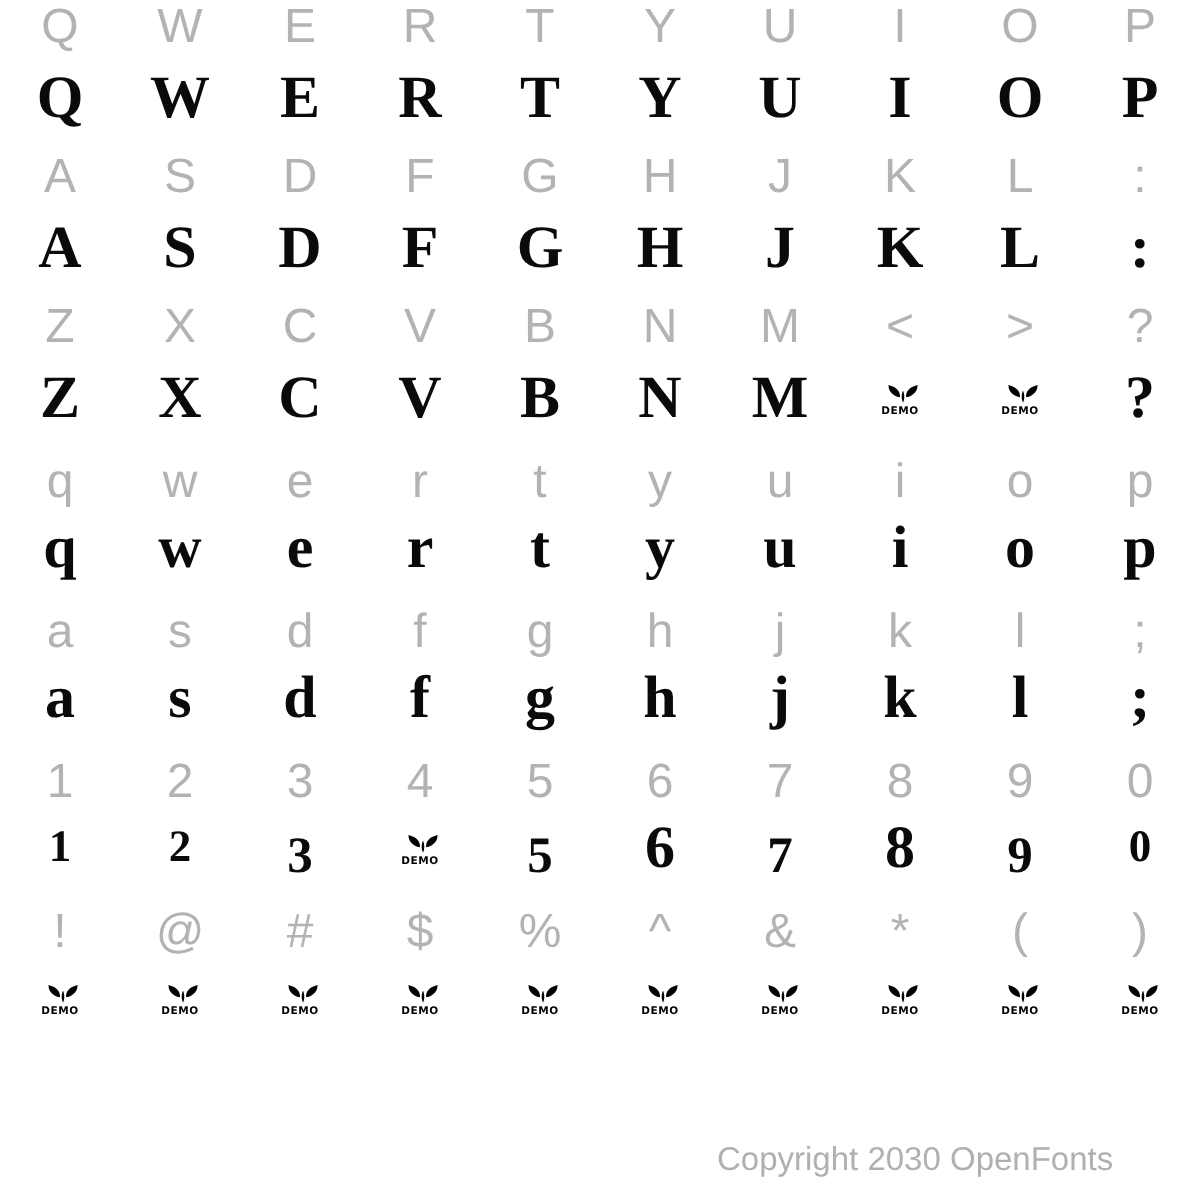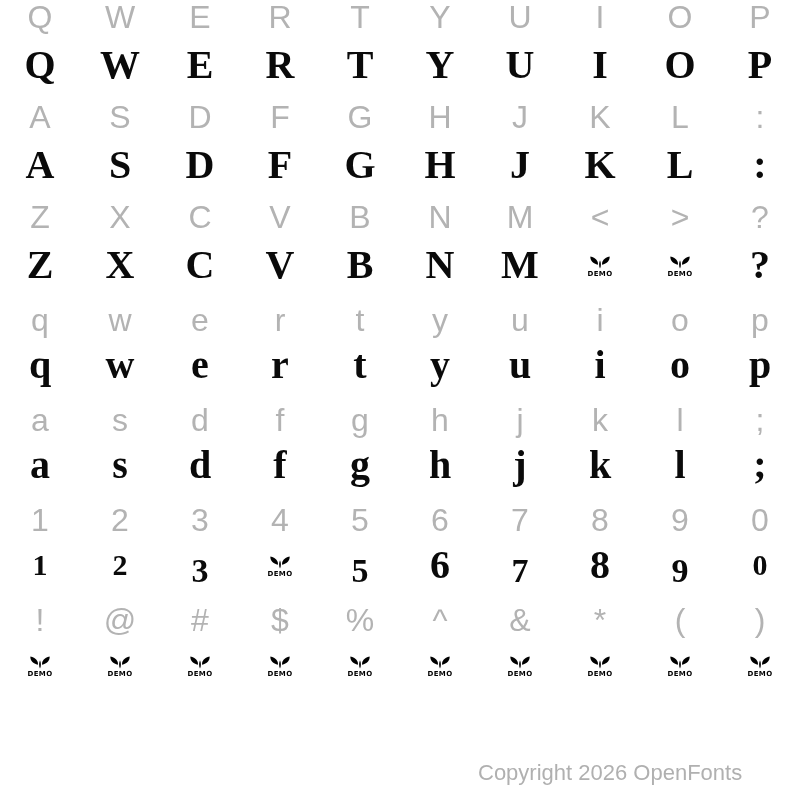--- a/index.html
+++ b/index.html
@@ -21,21 +21,21 @@
   .row.spec{
     font-family:"Liberation Serif","DejaVu Serif",serif;
     font-size:40px;font-weight:700;color:#0a0a0a;
     font-feature-settings:"onum" 1;
   }
   .cell{line-height:1;}
   
   .spec .d-small{font-size:30px;}
   .spec .d-desc{font-size:34px;transform:translateY(6px);display:inline-block;}
   .demo{
-    display:inline-flex;flex-direction:column;align-items:center;
+    display:inline-flex;flex-direction:column;align-items:flex-end;
     gap:1px;transform:translateY(2px);
   }
   .demo svg{display:block;}
   .demo-label{
     font-family:"DejaVu Sans","Liberation Sans",sans-serif;
     font-size:7px;font-weight:700;letter-spacing:0.4px;
     color:#000;line-height:1;
   }
   .copyright{
     position:absolute;top:760px;left:478px;
@@ -301,14 +301,14 @@
         <span class="demo">
           <svg viewBox="0 0 24 15" width="22" height="14">
             <path d="M1.5 0.5 C7.5 2 10.3 5.5 9.7 9.5 C4.5 8.5 1 4.5 1.5 0.5 Z" fill="#000"></path>
             <path d="M22.5 0.5 C16.5 2 13.7 5.5 14.3 9.5 C19.5 8.5 23 4.5 22.5 0.5 Z" fill="#000"></path>
             <path d="M12 4.5 C10.6 7.5 10.8 11 12 13.5 C13.2 11 13.4 7.5 12 4.5 Z" fill="#000"></path>
           </svg>
           <span class="demo-label">DEMO</span>
         </span>
       </div>
     </div>
-  <div class="copyright">Copyright 2026 OpenFonts</div>
+  <div class="copyright">Copyright 2030 OpenFonts</div>
 </div>
 
 </body></html>

